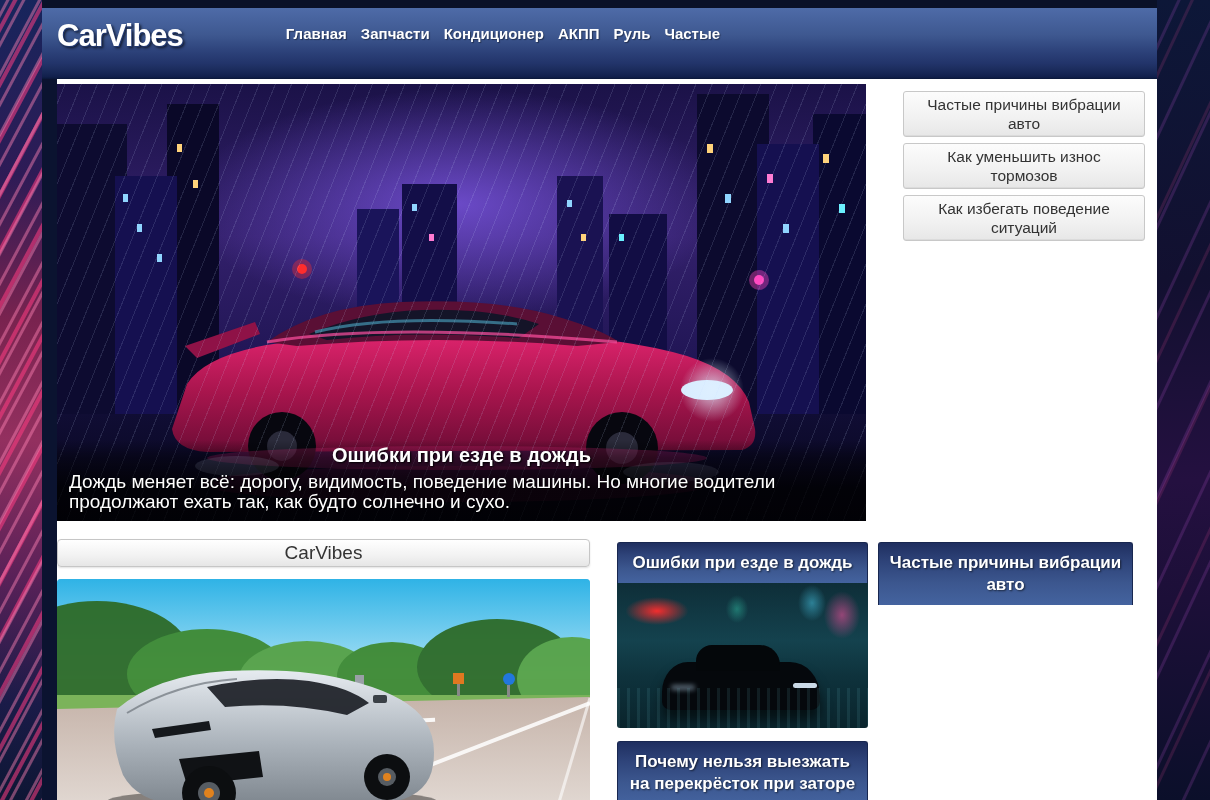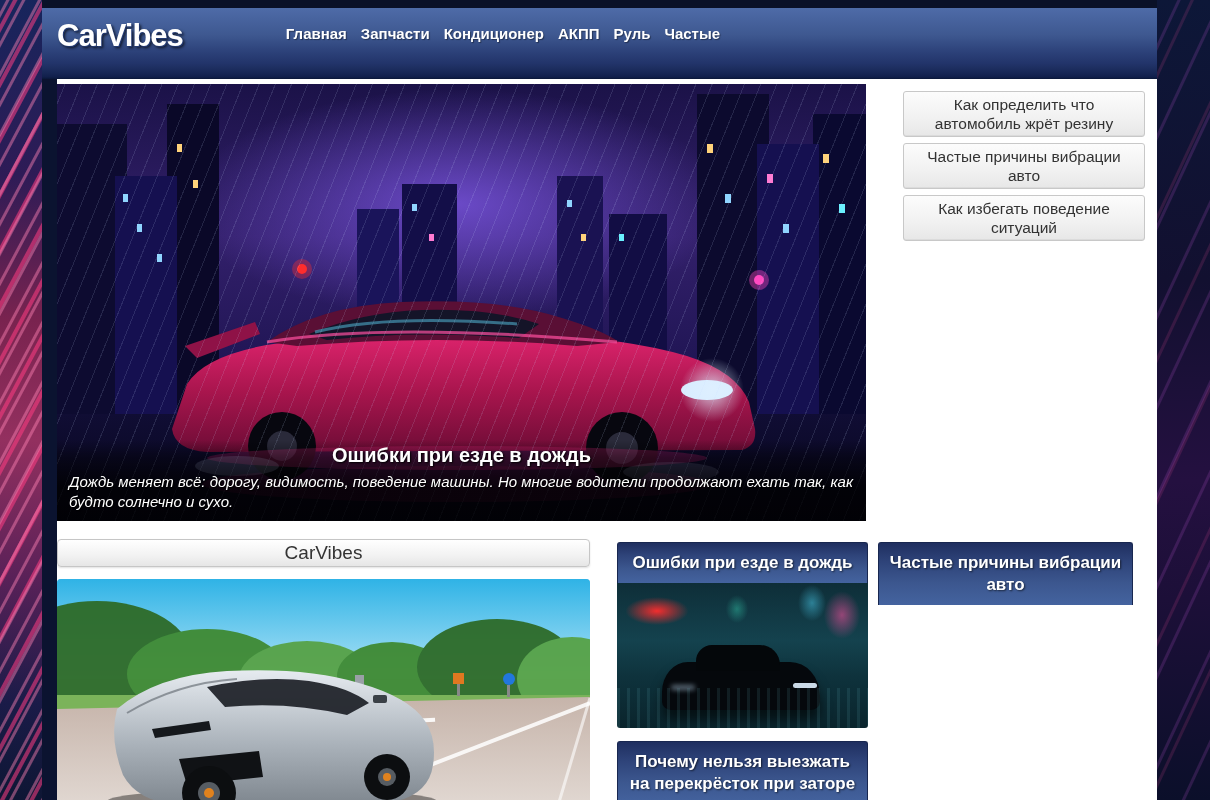--- a/index.html
+++ b/index.html
@@ -72,22 +72,22 @@
     position: absolute; left: 0; right: 0; bottom: 0;
     padding: 4px 12px 9px;
     background: linear-gradient(180deg, rgba(0,0,0,0) 0%, rgba(0,0,0,.40) 22%, rgba(0,0,0,.78) 60%);
   }
   .hero-title {
     margin: 0 0 5px; text-align: center;
     color: #fff; font-size: 20px; font-weight: 700;
     text-shadow: 1px 1px 2px #000;
   }
   .hero-subtitle {
-    margin: 0; color: #fff; font-style: italic;
-    font-size: 15px; line-height: 20px; text-shadow: 1px 1px 1px #000;
+    margin: 0; color: #fff; 
+    font-size: 19px; line-height: 20px; text-shadow: 1px 1px 1px #000;
   }
 
   
   .sidebar { flex: none; width: 242px; margin-left: 37px; padding-top: 7px; }
   .side-btn {
     display: flex; align-items: center; justify-content: center;
     width: 100%; min-height: 28px; margin-bottom: 6px; padding: 3px 8px;
     background: linear-gradient(180deg,#fcfcfc 0%,#f1f1f1 60%,#e7e7e7 100%);
     border: 1px solid #c8c8c8; border-radius: 3px;
     font-family: inherit; font-size: 15.5px; line-height: 19px; color: #333;
@@ -289,22 +289,22 @@
           <ellipse cx="614" cy="388" rx="48" ry="10" fill="#cfd8ff" opacity="0.18"></ellipse>
         </svg>
         <div class="rain-overlay"></div>
         <div class="hero-caption">
           <h2 class="hero-title">Ошибки при езде в дождь</h2>
           <p class="hero-subtitle">Дождь меняет всё: дорогу, видимость, поведение машины. Но многие водители продолжают ехать так, как будто солнечно и сухо.</p>
         </div>
       </div>
 
       <div class="sidebar">
-        <button class="side-btn">Как определить что автомобиль жрёт резину</button>
         <button class="side-btn">Частые причины вибрации авто</button>
+        <button class="side-btn">Как уменьшить износ тормозов</button>
         <button class="side-btn">Как избегать поведение ситуаций</button>
       </div>
     </div>
 
     <div class="bottom-row">
       <div class="col-left">
         <div class="widget-bar">CarVibes</div>
         <div class="left-image">
           <svg viewBox="0 0 533 230" preserveAspectRatio="none" aria-hidden="true">
             <defs>

